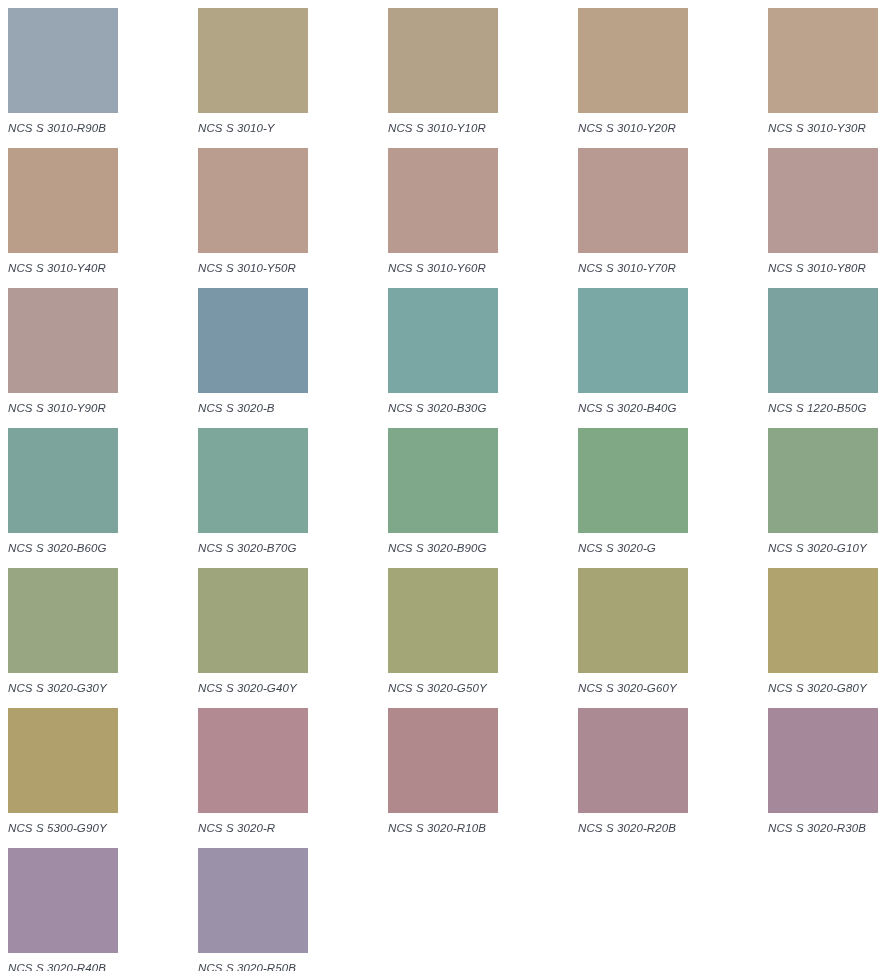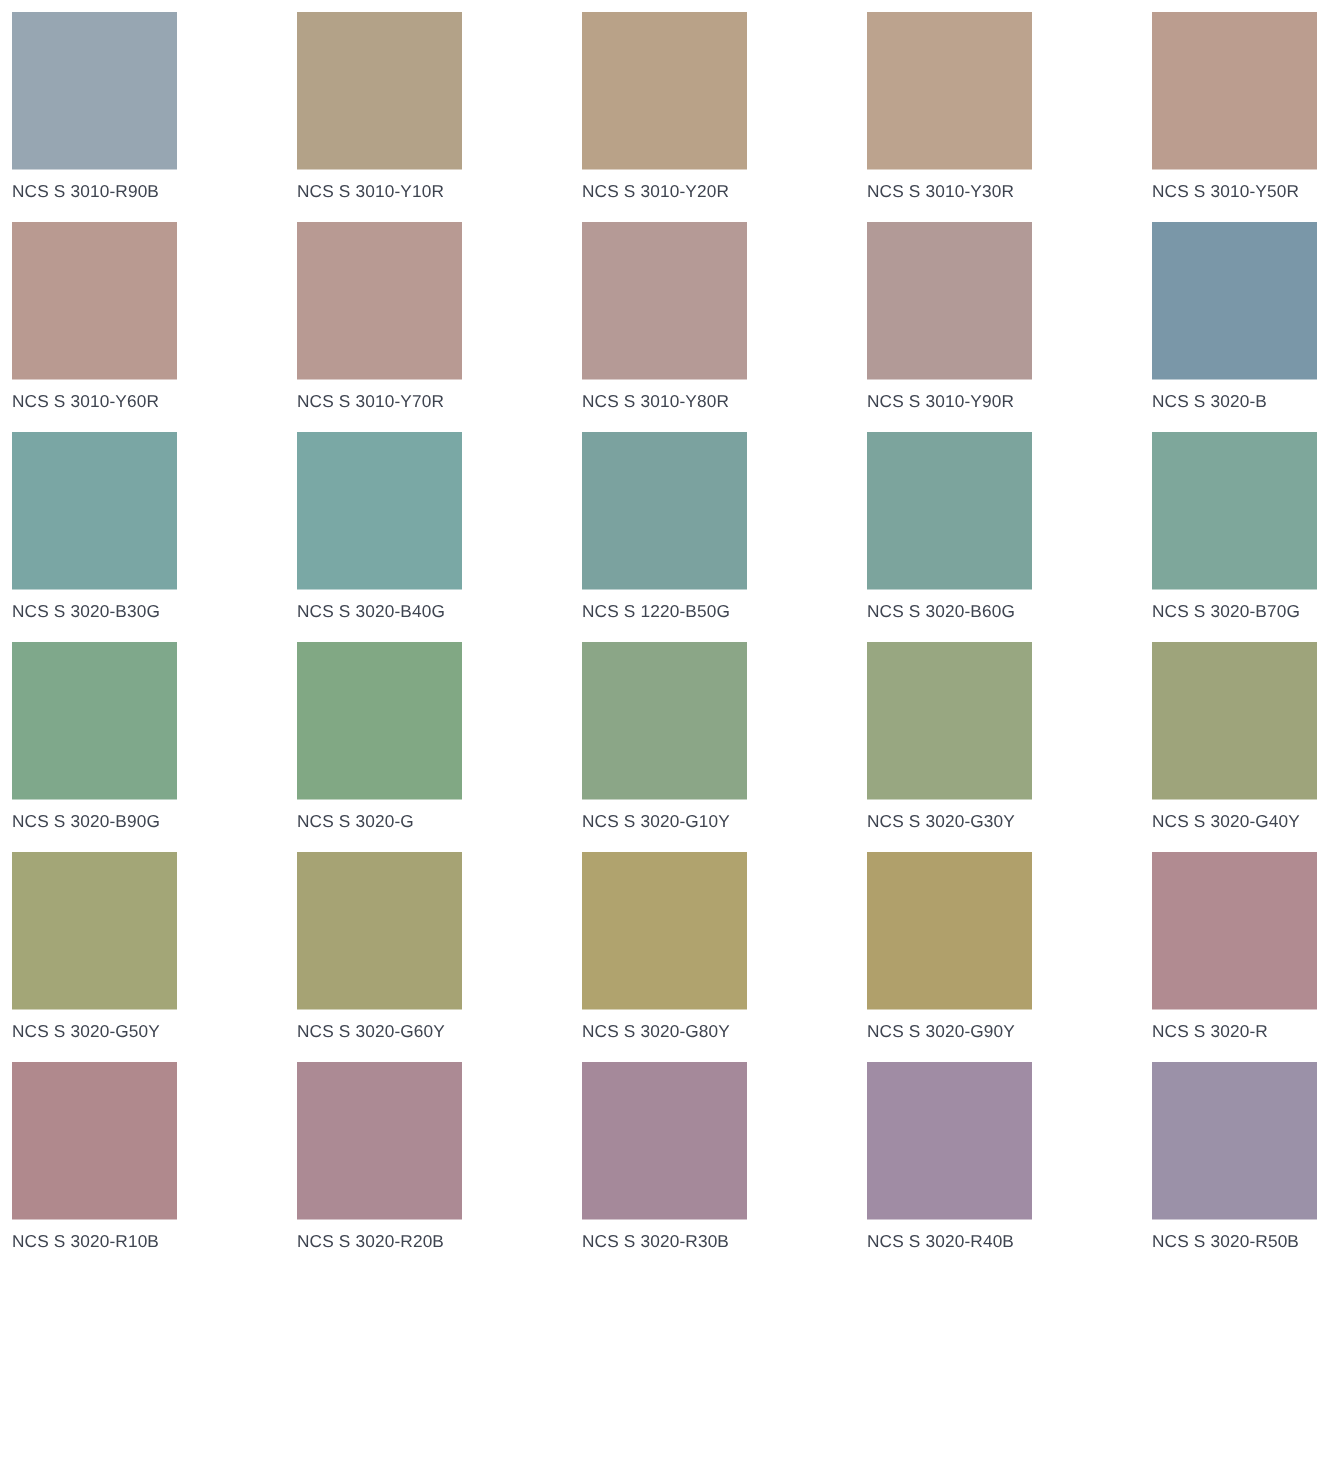--- a/index.html
+++ b/index.html
@@ -21,20 +21,21 @@
     width: 880px;
     box-sizing: border-box;
     padding-left: 8px;
     padding-top: 8px;
   }
   .swatch-cell {
     position: relative;
     width: 190px;
     height: 140px;
     box-sizing: border-box;
+    font-style: italic;
   }
   .swatch-chip {
     width: 110px;
     height: 105px;
     display: block;
   }
   .swatch-label {
     display: block;
     margin-top: 9px;
     font-size: 11.5px;
@@ -47,30 +48,38 @@
 </style>
 </head>
 <body style="background-color: rgb(255, 255, 255);">
 
 <main id="swatch-grid">
     <div class="swatch-cell">
       <div class="swatch-chip" style="background-color: rgb(151, 166, 178);"></div>
       <span class="swatch-label">NCS S 3010-R90B</span>
     </div>
     <div class="swatch-cell">
+      <div class="swatch-chip" style="background-color: rgb(178, 165, 134);"></div>
+      <span class="swatch-label">NCS S 3010-Y</span>
+    </div>
+    <div class="swatch-cell">
       <div class="swatch-chip" style="background-color: rgb(179, 162, 136);"></div>
       <span class="swatch-label">NCS S 3010-Y10R</span>
     </div>
     <div class="swatch-cell">
       <div class="swatch-chip" style="background-color: rgb(185, 162, 136);"></div>
       <span class="swatch-label">NCS S 3010-Y20R</span>
     </div>
     <div class="swatch-cell">
       <div class="swatch-chip" style="background-color: rgb(188, 163, 142);"></div>
       <span class="swatch-label">NCS S 3010-Y30R</span>
+    </div>
+    <div class="swatch-cell">
+      <div class="swatch-chip" style="background-color: rgb(187, 158, 138);"></div>
+      <span class="swatch-label">NCS S 3010-Y40R</span>
     </div>
     <div class="swatch-cell">
       <div class="swatch-chip" style="background-color: rgb(187, 157, 143);"></div>
       <span class="swatch-label">NCS S 3010-Y50R</span>
     </div>
     <div class="swatch-cell">
       <div class="swatch-chip" style="background-color: rgb(185, 154, 145);"></div>
       <span class="swatch-label">NCS S 3010-Y60R</span>
     </div>
     <div class="swatch-cell">
@@ -136,21 +145,21 @@
     <div class="swatch-cell">
       <div class="swatch-chip" style="background-color: rgb(166, 163, 116);"></div>
       <span class="swatch-label">NCS S 3020-G60Y</span>
     </div>
     <div class="swatch-cell">
       <div class="swatch-chip" style="background-color: rgb(176, 163, 110);"></div>
       <span class="swatch-label">NCS S 3020-G80Y</span>
     </div>
     <div class="swatch-cell">
       <div class="swatch-chip" style="background-color: rgb(176, 160, 107);"></div>
-      <span class="swatch-label">NCS S 3020-G90Y</span>
+      <span class="swatch-label">NCS S 5300-G90Y</span>
     </div>
     <div class="swatch-cell">
       <div class="swatch-chip" style="background-color: rgb(177, 139, 145);"></div>
       <span class="swatch-label">NCS S 3020-R</span>
     </div>
     <div class="swatch-cell">
       <div class="swatch-chip" style="background-color: rgb(176, 137, 141);"></div>
       <span class="swatch-label">NCS S 3020-R10B</span>
     </div>
     <div class="swatch-cell">

